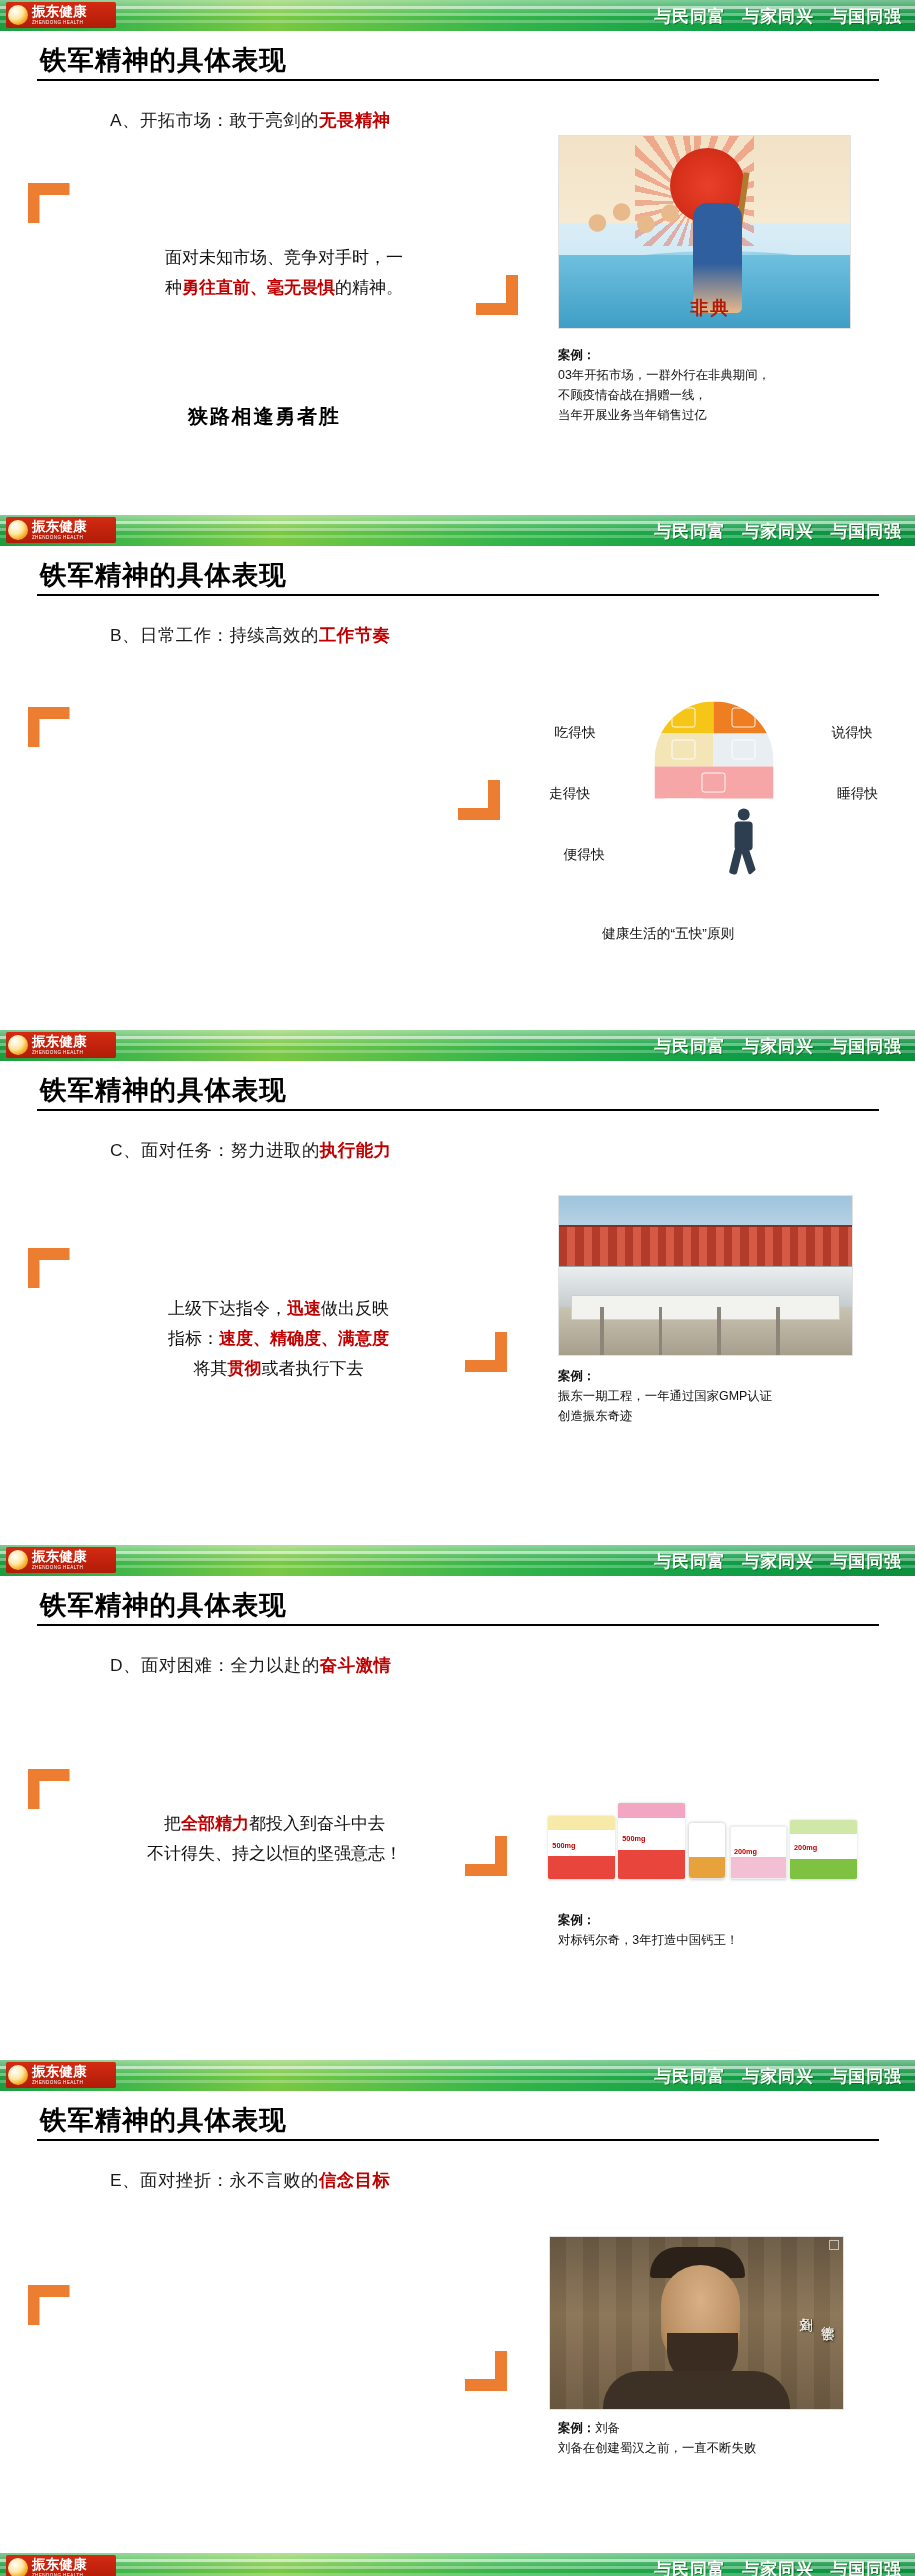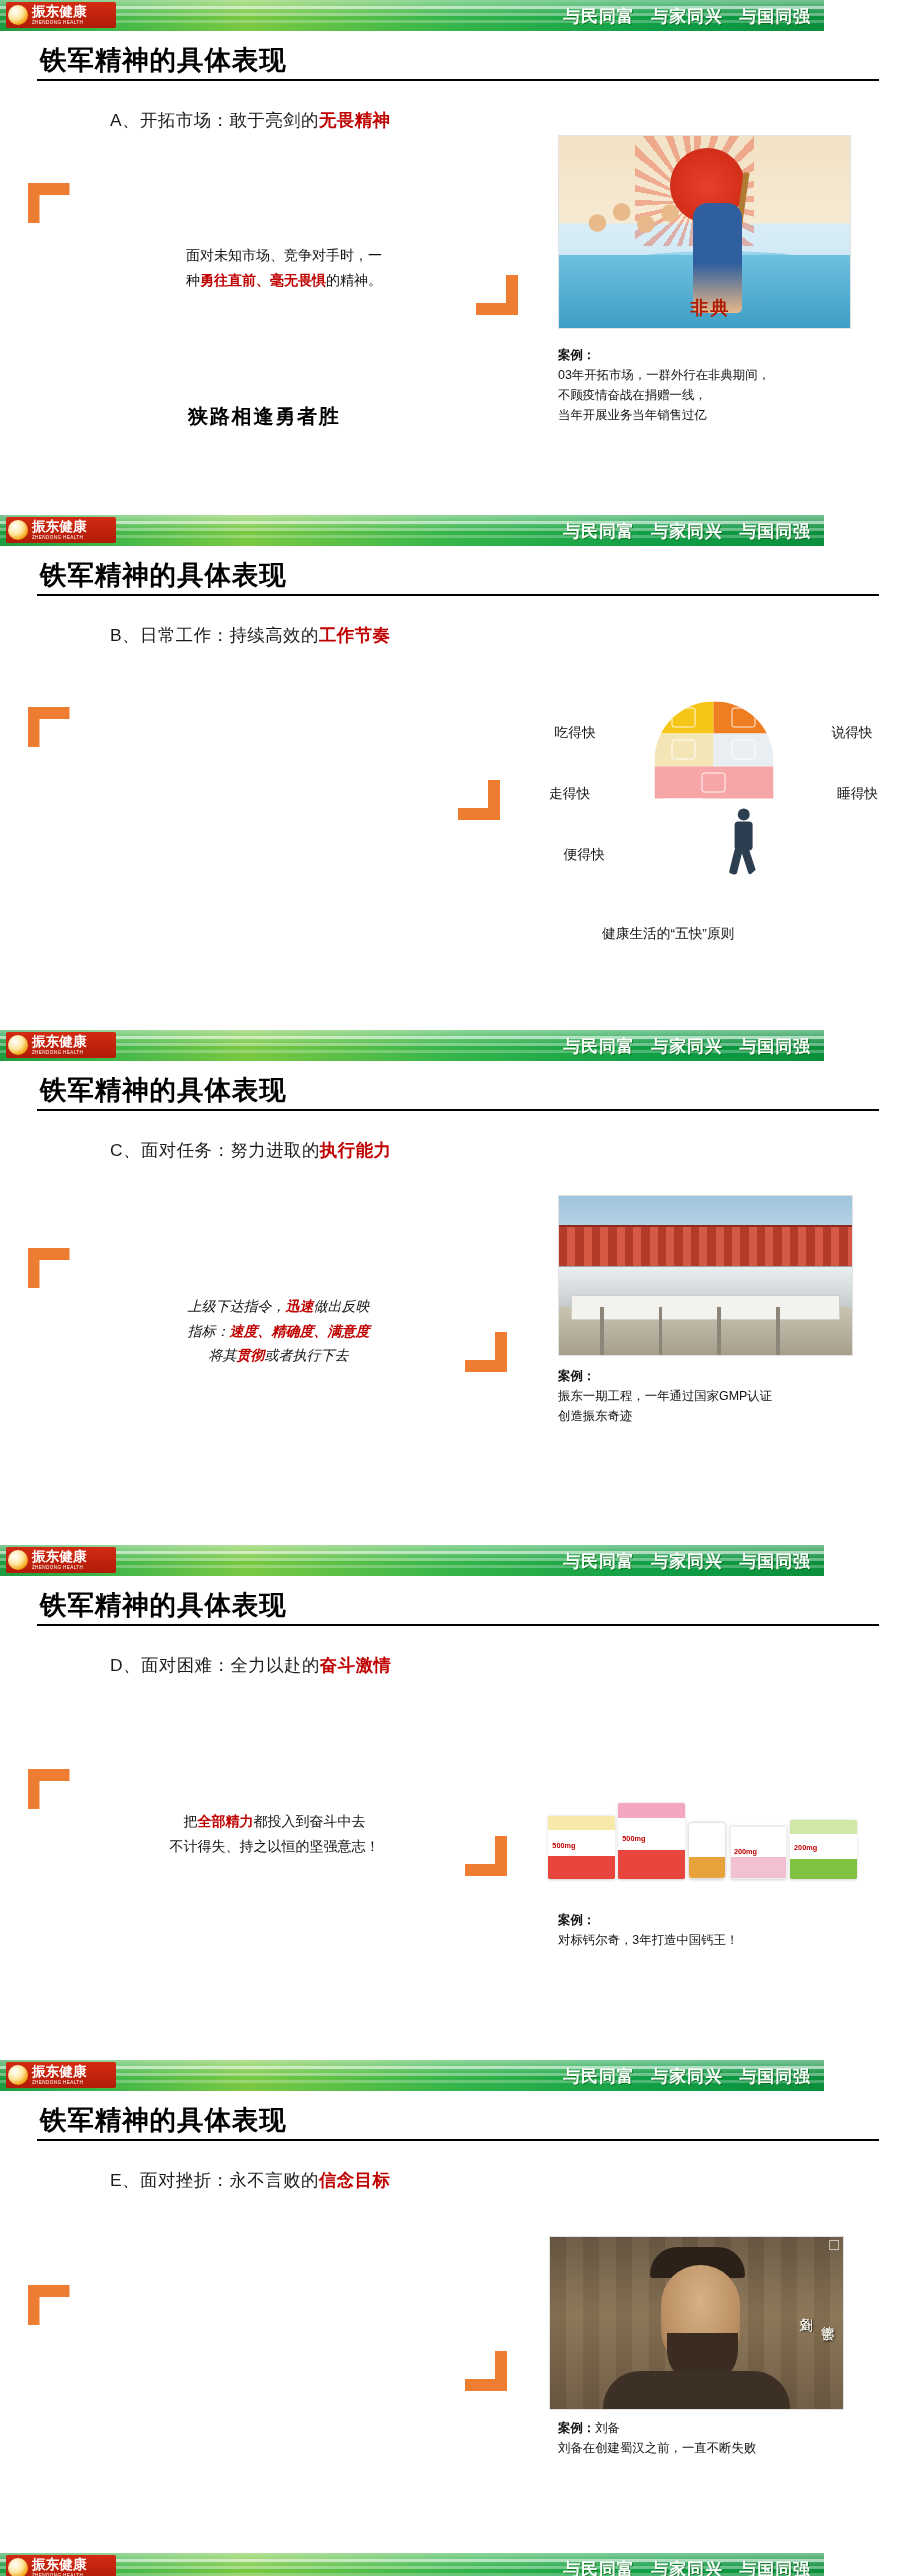--- a/index.html
+++ b/index.html
@@ -23,21 +23,21 @@
     height: 515px;
     background: #ffffff;
     border-bottom: 0.9px solid #ffffff;
     overflow: hidden;
   }
 
   
   .banner {
     position: absolute;
     top: 0; left: 0;
-    width: 824px;
+    width: 915px;
     height: 31px;
     background: linear-gradient(to right, #1d9b3f 0%, #3cb54a 12%, #7ac943 30%, #35b54a 55%, #0f9e46 80%, #0b8f3c 100%);
     overflow: hidden;
     padding-left: 36px;
   }
   .banner .stripe {
     position: absolute;
     left: 0; right: 0;
     height: 2.7px;
     background: rgba(255,255,255,0.55);
@@ -125,21 +125,21 @@
   .bracket-br {
     position: absolute;
     width: 42px; height: 40px;
     background: #ed7d31;
     clip-path: polygon(100% 100%, 0 100%, 0 calc(100% - 12px), calc(100% - 12px) calc(100% - 12px), calc(100% - 12px) 0, 100% 0);
   }
 
   
   .body-text {
     position: absolute;
-    font-size: 14px;
+    font-size: 17px;
     line-height: 1.75;
     color: #111111;
     text-align: center;
   }
   .body-text .hl { color: #c00000; font-weight: bold; }
 
   .center-bold {
     position: absolute;
     font-size: 20px;
     font-weight: bold;
@@ -525,21 +525,21 @@
     <div class="slide-title">铁军精神的具体表现</div>
     <div class="title-rule"></div>
 
     <div class="sub-line">
       <span>C、面对任务：努力进取的</span><span class="hl">执行能力</span>
     </div>
 
     <div class="bracket-tl" style="left:27.5px; top:218px;"></div>
     <div class="bracket-br" style="left:465px; top:302px;"></div>
 
-    <div class="body-text" style="left:82px; top:264px; width:393px;font-style:italic;">
+    <div class="body-text" style="left:82px; top:264px; width:393px;">
       <div><span>上级下达指令，</span><span class="hl">迅速</span><span>做出反映</span></div>
       <div><span>指标：</span><span class="hl">速度、精确度、满意度</span></div>
       <div><span>将其</span><span class="hl">贯彻</span><span>或者执行下去</span></div>
     </div>
 
     <div class="img-box" style="left:558px; top:165px; width:295px; height:161px;">
       <div class="photo-constr">
         <div class="roof"></div>
         <div class="building"></div>
         <div class="ground"></div>

